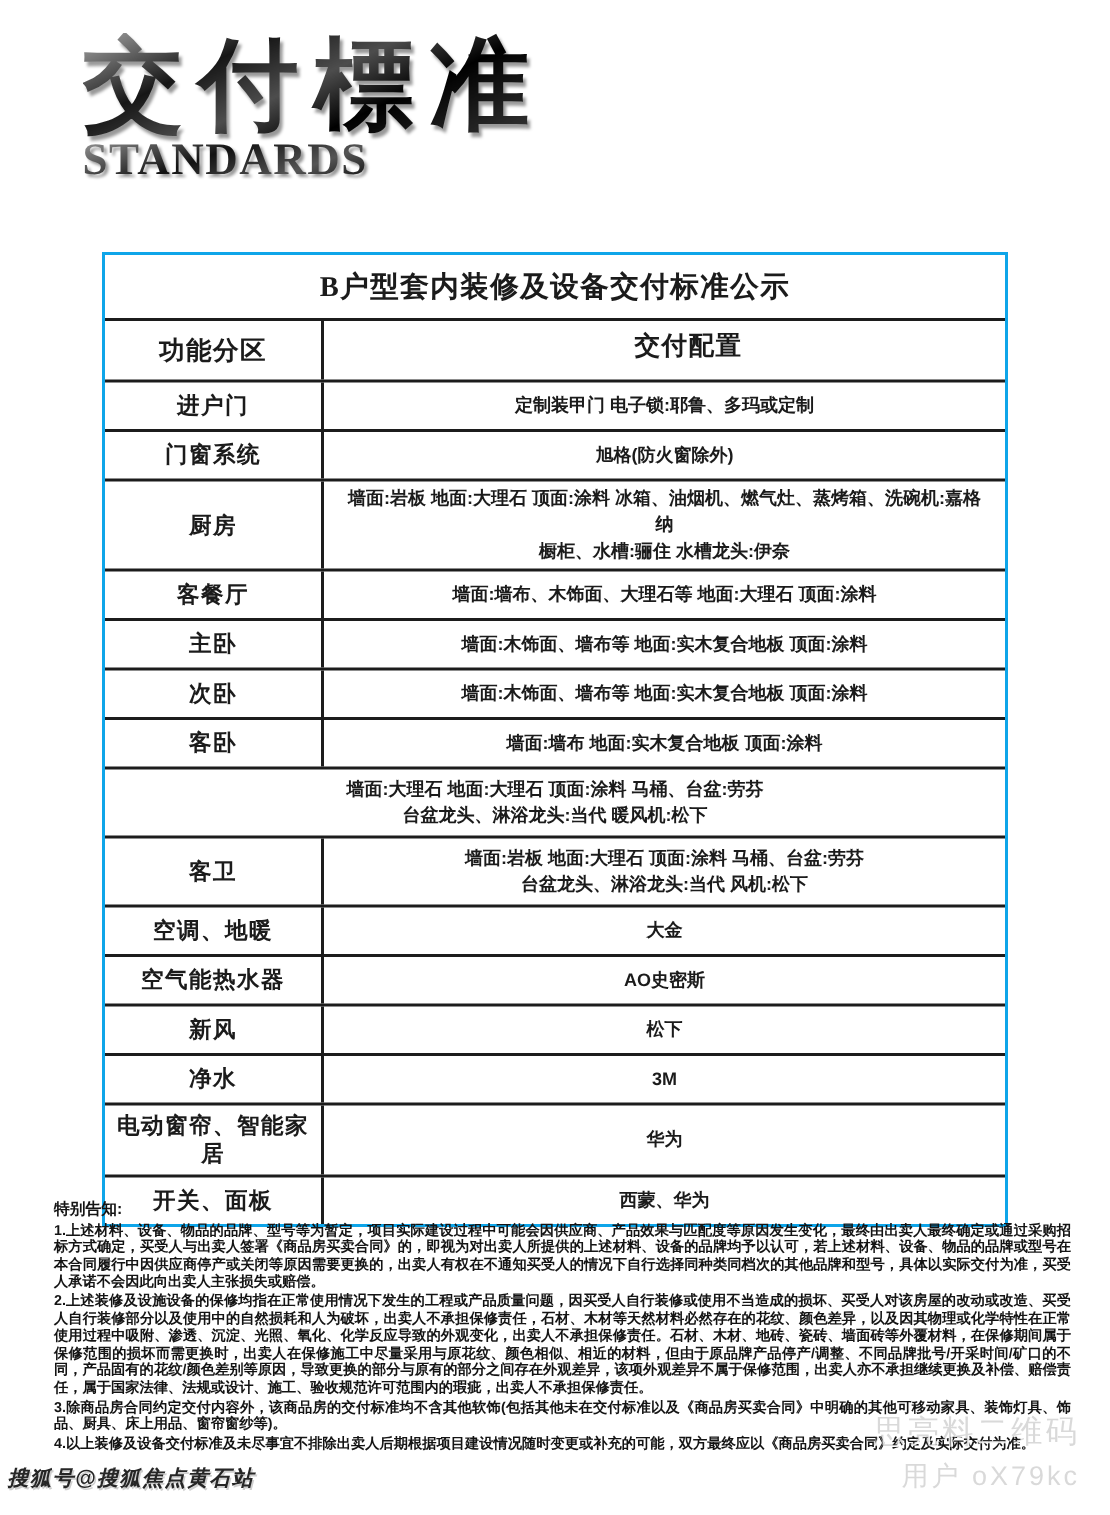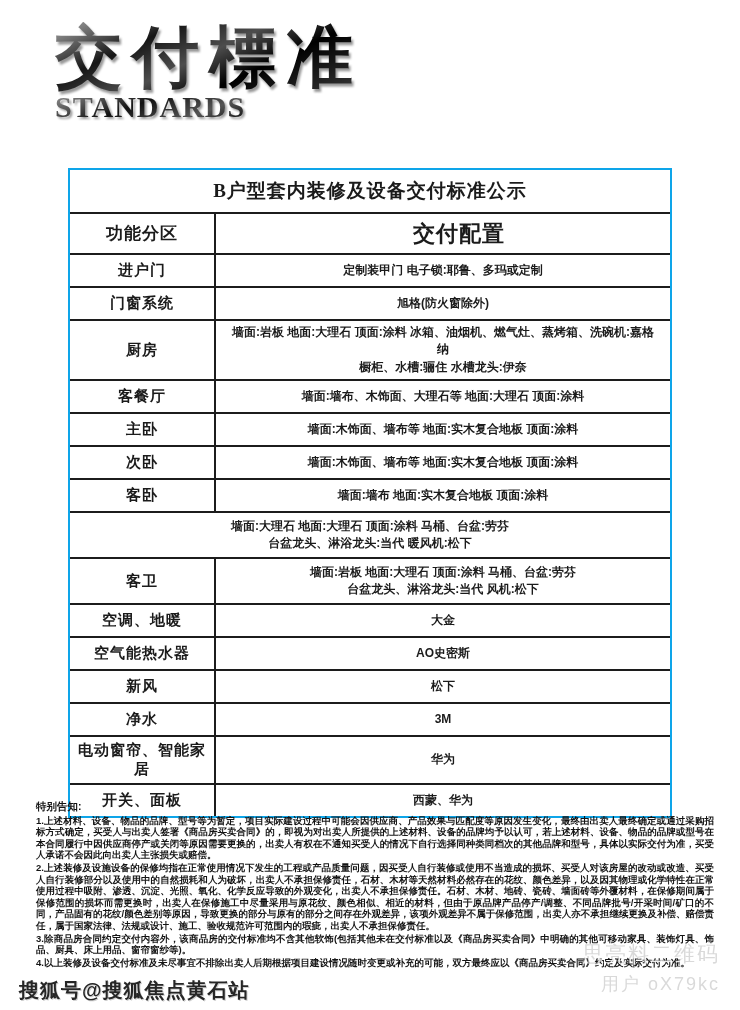--- a/index.html
+++ b/index.html
@@ -35,21 +35,21 @@
     width:146px; flex:0 0 146px; border-right:2px solid #1c1c1c;
     display:flex; align-items:center; justify-content:center; text-align:center;
     font-size:15px; font-weight:900; padding:4px 2px; letter-spacing:1px;
   }
   .c-config {
     flex:1; display:flex; align-items:center; justify-content:center; text-align:center;
     font-family:"Liberation Sans", sans-serif; font-size:12px; font-weight:bold;
     padding:3px 12px; white-space:pre-line; line-height:1.45;
   }
   .t-head .c-zone { font-size:17px; }
-  .t-head .c-config { font-family:Liberation Serif, serif; font-size:22px; font-weight:900; letter-spacing:1px;border-radius:10px; }
+  .t-head .c-config { font-family:Liberation Mono, monospace; font-size:17px; font-weight:900; letter-spacing:1px;border-radius:10px; }
   .t-head { min-height:41px;gap:32px; }
 
   
   .notes {
     position:absolute; left:36px; top:801px; width:678px;
     font-family:"Liberation Sans", sans-serif; font-weight:bold;
     font-size:9.5px; line-height:11.6px; color:#141414; text-align:justify;
   }
   .notes-title { font-size:10.5px; margin-bottom:2px; }
   .note-item { margin-bottom:1px; }
@@ -57,23 +57,23 @@
   
   .wm-qr {
     position:absolute; right:20px; top:940px; width:160px; text-align:right;
     font-family:"Liberation Sans", sans-serif; font-weight:normal;
     color:rgba(130,130,130,0.30); text-shadow:1px 1px 0 rgba(255,255,255,0.9);
     pointer-events:none;
   }
   .wm-qr .l1 { font-size:21px; letter-spacing:2px; }
   .wm-qr .l2 { font-size:18px; letter-spacing:2px; margin-top:4px; }
   .wm-sohu {
-    position:absolute; left:19px; top:977px;
-    font-family:"Liberation Sans", sans-serif; font-weight:bold; font-size:20px;
-    color:#262626; letter-spacing:1px; text-shadow:1px 1px 0 #cfcfcf;
+    position:absolute; left:5px; top:977px;
+    font-family:"Liberation Sans", sans-serif; font-weight:bold; font-size:14px;
+    color:#262626; letter-spacing:1px; text-shadow:1px 1px 0 #cfcfcf;font-style:italic;
   }
 </style>
 </head>
 <body>
 
 <div class="masthead">
   <div class="title-cn">交付標准</div>
   <div class="title-en">STANDARDS</div>
 </div>
 

